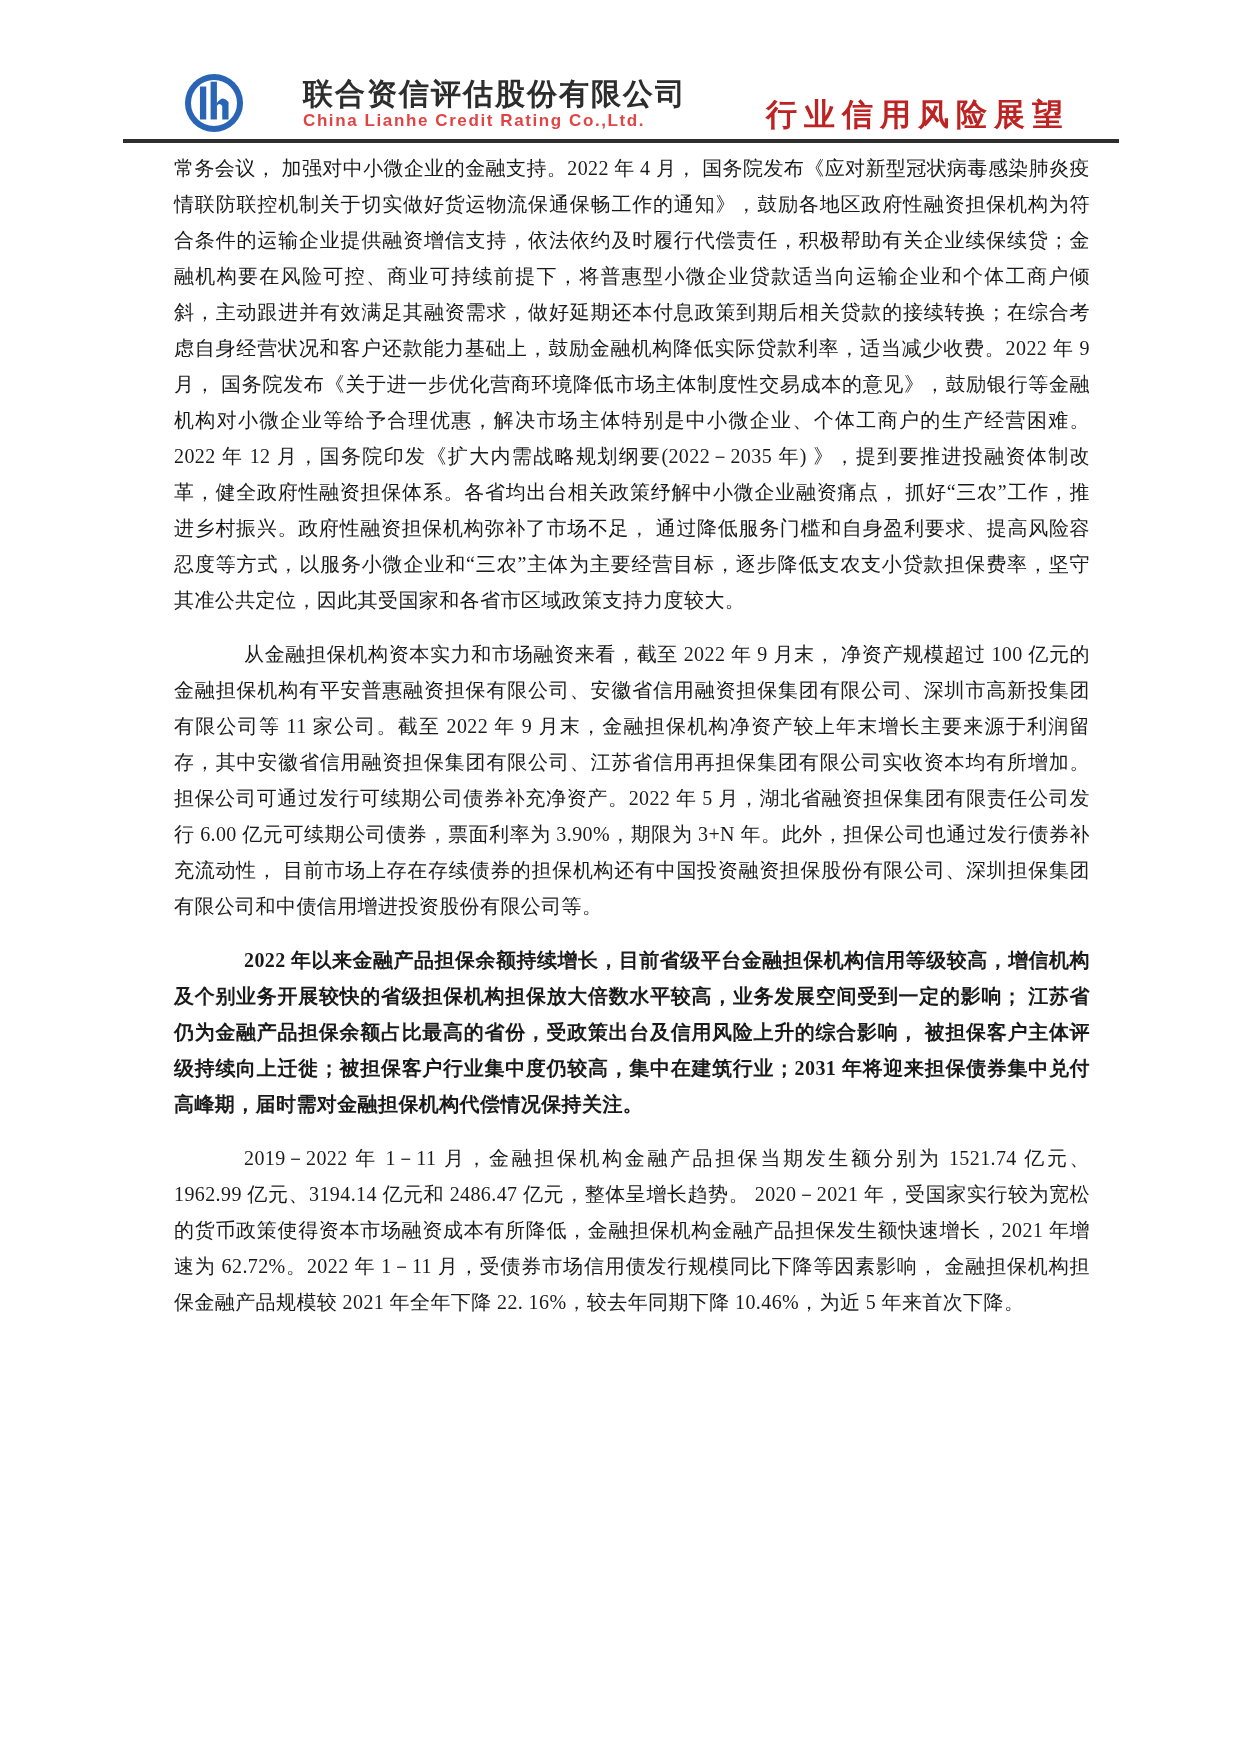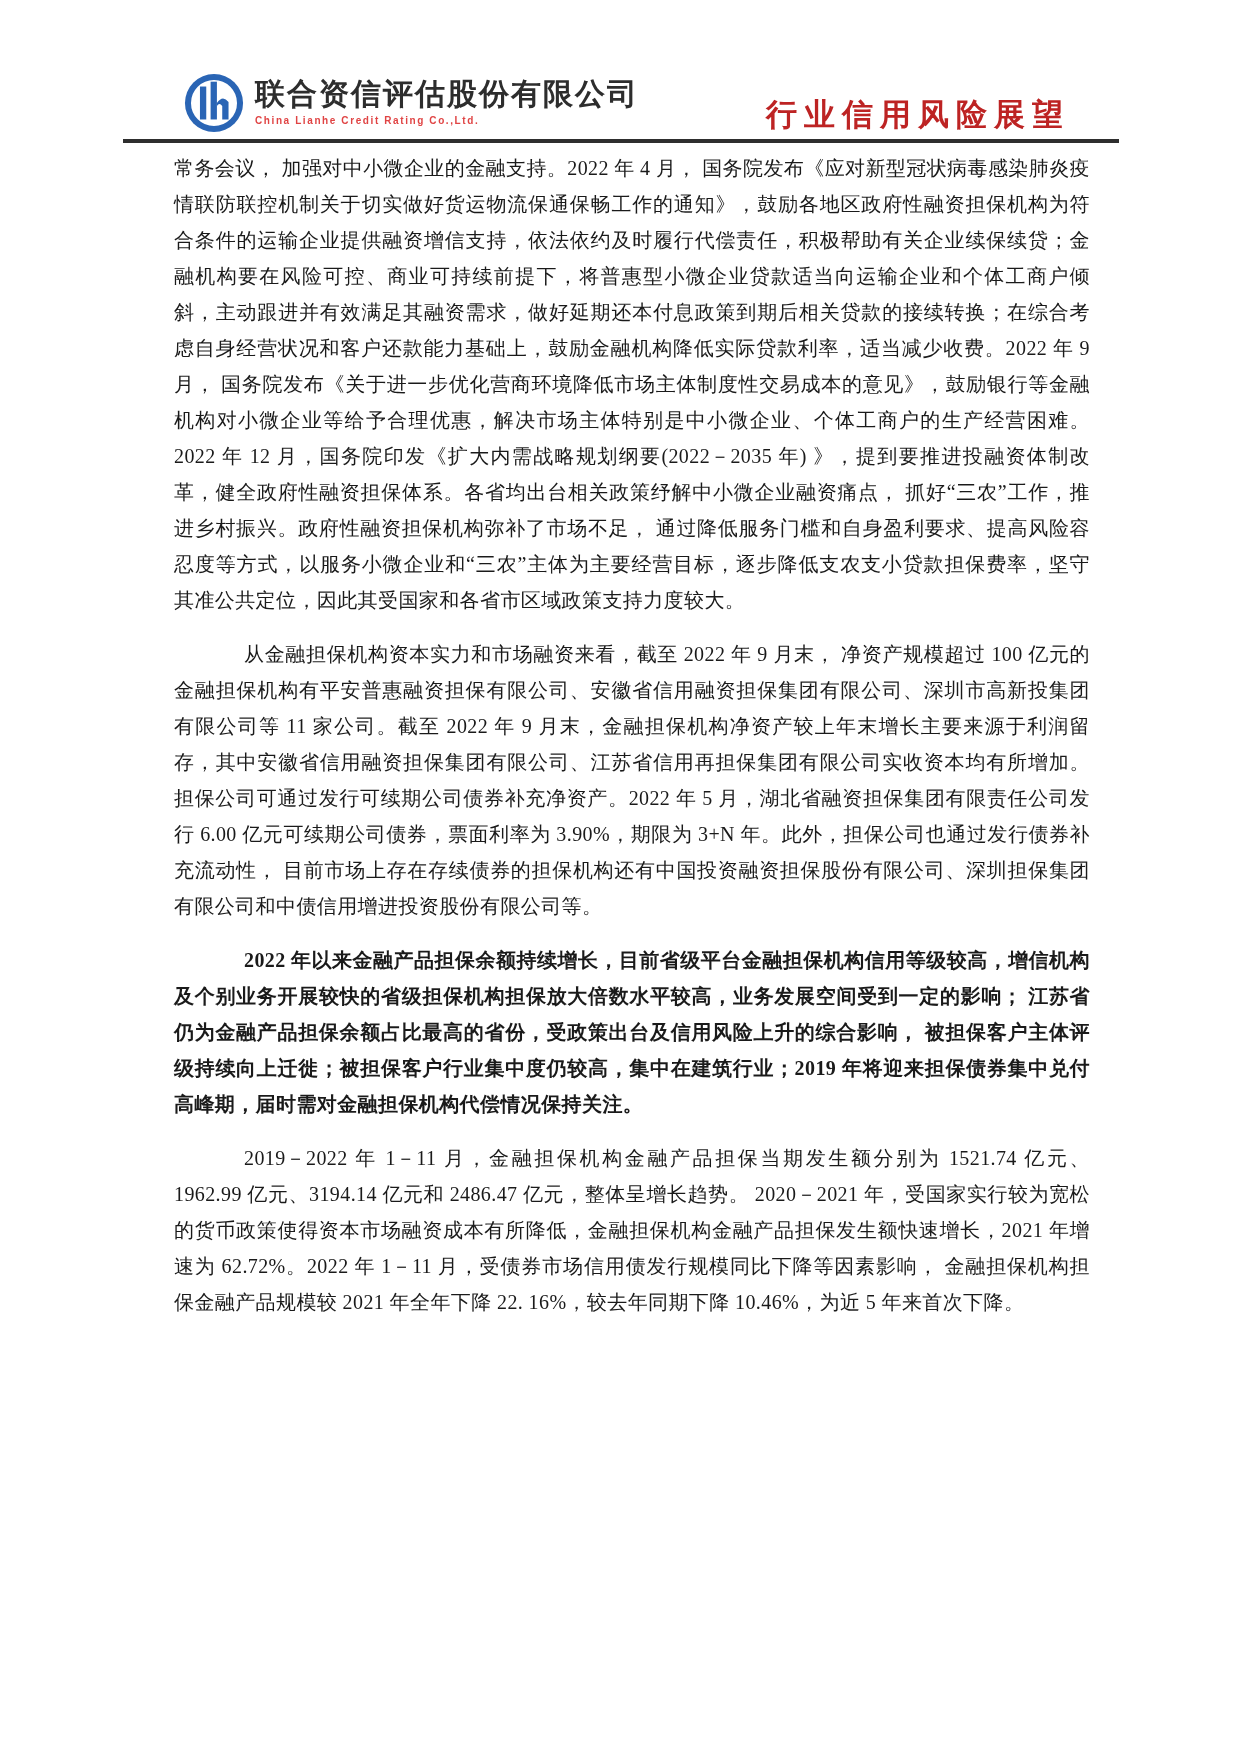--- a/index.html
+++ b/index.html
@@ -8,28 +8,28 @@
     width:1240px;
     height:1754px;
     margin:0 auto;
     background:#ffffff;
     font-family:"Liberation Serif","DejaVu Serif",serif;
     color:#1a1a1a;
     overflow:hidden;
   }
   
   .header{position:absolute;top:0;left:0;width:100%;height:146px;}
-  .logo-block{position:absolute;left:183px;top:72px;display:flex;align-items:flex-start;}
+  .logo-block{position:absolute;left:183px;top:72px;display:flex;align-items:flex-start;gap:48px;}
   .logo-mark{width:62px;height:62px;flex:0 0 auto;}
   .logo-text{margin-left:10px;padding-top:6px;font-family:"Liberation Sans","DejaVu Sans",sans-serif;}
   .company-zh{
     font-size:30px;font-weight:bold;color:#2d2d2d;letter-spacing:2px;line-height:32px;white-space:nowrap;
   }
   .company-en{
-    font-size:10px;font-weight:bold;color:#e04444;letter-spacing:1.6px;line-height:18px;white-space:nowrap;margin-top:2px;
+    font-size:17px;font-weight:bold;color:#e04444;letter-spacing:1.6px;line-height:18px;white-space:nowrap;margin-top:2px;
   }
   .header-right-title{
     position:absolute;right:170px;top:94px;
     font-family:"Liberation Serif","DejaVu Serif",serif;
     font-weight:bold;font-size:31px;color:#bd2323;letter-spacing:7px;white-space:nowrap;
   }
   .header-rule{
     position:absolute;left:123px;top:139px;width:996px;height:4px;background:#2e2e2e;
   }
   
@@ -67,17 +67,17 @@
     </div>
 
     <div class="header-right-title">行业信用风险展望</div>
 
     <div class="header-rule"></div>
   </div>
 
   <div class="body-content">
     <p class="para">常务会议， 加强对中小微企业的金融支持。2022 年 4 月， 国务院发布《应对新型冠状病毒感染肺炎疫情联防联控机制关于切实做好货运物流保通保畅工作的通知》，鼓励各地区政府性融资担保机构为符合条件的运输企业提供融资增信支持，依法依约及时履行代偿责任，积极帮助有关企业续保续贷；金融机构要在风险可控、商业可持续前提下，将普惠型小微企业贷款适当向运输企业和个体工商户倾斜，主动跟进并有效满足其融资需求，做好延期还本付息政策到期后相关贷款的接续转换；在综合考虑自身经营状况和客户还款能力基础上，鼓励金融机构降低实际贷款利率，适当减少收费。2022 年 9 月， 国务院发布《关于进一步优化营商环境降低市场主体制度性交易成本的意见》，鼓励银行等金融机构对小微企业等给予合理优惠，解决市场主体特别是中小微企业、个体工商户的生产经营困难。2022 年 12 月，国务院印发《扩大内需战略规划纲要(2022－2035 年) 》，提到要推进投融资体制改革，健全政府性融资担保体系。各省均出台相关政策纾解中小微企业融资痛点， 抓好“三农”工作，推进乡村振兴。政府性融资担保机构弥补了市场不足， 通过降低服务门槛和自身盈利要求、提高风险容忍度等方式，以服务小微企业和“三农”主体为主要经营目标，逐步降低支农支小贷款担保费率，坚守其准公共定位，因此其受国家和各省市区域政策支持力度较大。</p>
     <p class="para para-indent">从金融担保机构资本实力和市场融资来看，截至 2022 年 9 月末， 净资产规模超过 100 亿元的金融担保机构有平安普惠融资担保有限公司、安徽省信用融资担保集团有限公司、深圳市高新投集团有限公司等 11 家公司。截至 2022 年 9 月末，金融担保机构净资产较上年末增长主要来源于利润留存，其中安徽省信用融资担保集团有限公司、江苏省信用再担保集团有限公司实收资本均有所增加。 担保公司可通过发行可续期公司债券补充净资产。2022 年 5 月，湖北省融资担保集团有限责任公司发行 6.00 亿元可续期公司债券，票面利率为 3.90%，期限为 3+N 年。此外，担保公司也通过发行债券补充流动性， 目前市场上存在存续债券的担保机构还有中国投资融资担保股份有限公司、深圳担保集团有限公司和中债信用增进投资股份有限公司等。</p>
-    <p class="para para-indent para-bold">2022 年以来金融产品担保余额持续增长，目前省级平台金融担保机构信用等级较高，增信机构及个别业务开展较快的省级担保机构担保放大倍数水平较高，业务发展空间受到一定的影响； 江苏省仍为金融产品担保余额占比最高的省份，受政策出台及信用风险上升的综合影响， 被担保客户主体评级持续向上迁徙；被担保客户行业集中度仍较高，集中在建筑行业；2019 年将迎来担保债券集中兑付高峰期，届时需对金融担保机构代偿情况保持关注。</p>
+    <p class="para para-indent para-bold">2022 年以来金融产品担保余额持续增长，目前省级平台金融担保机构信用等级较高，增信机构及个别业务开展较快的省级担保机构担保放大倍数水平较高，业务发展空间受到一定的影响； 江苏省仍为金融产品担保余额占比最高的省份，受政策出台及信用风险上升的综合影响， 被担保客户主体评级持续向上迁徙；被担保客户行业集中度仍较高，集中在建筑行业；2031 年将迎来担保债券集中兑付高峰期，届时需对金融担保机构代偿情况保持关注。</p>
     <p class="para para-indent">2019－2022 年 1－11 月，金融担保机构金融产品担保当期发生额分别为 1521.74 亿元、1962.99 亿元、3194.14 亿元和 2486.47 亿元，整体呈增长趋势。 2020－2021 年，受国家实行较为宽松的货币政策使得资本市场融资成本有所降低，金融担保机构金融产品担保发生额快速增长，2021 年增速为 62.72%。2022 年 1－11 月，受债券市场信用债发行规模同比下降等因素影响， 金融担保机构担保金融产品规模较 2021 年全年下降 22. 16%，较去年同期下降 10.46%，为近 5 年来首次下降。</p>
   </div>
 
 </div>
 
 </body></html>

